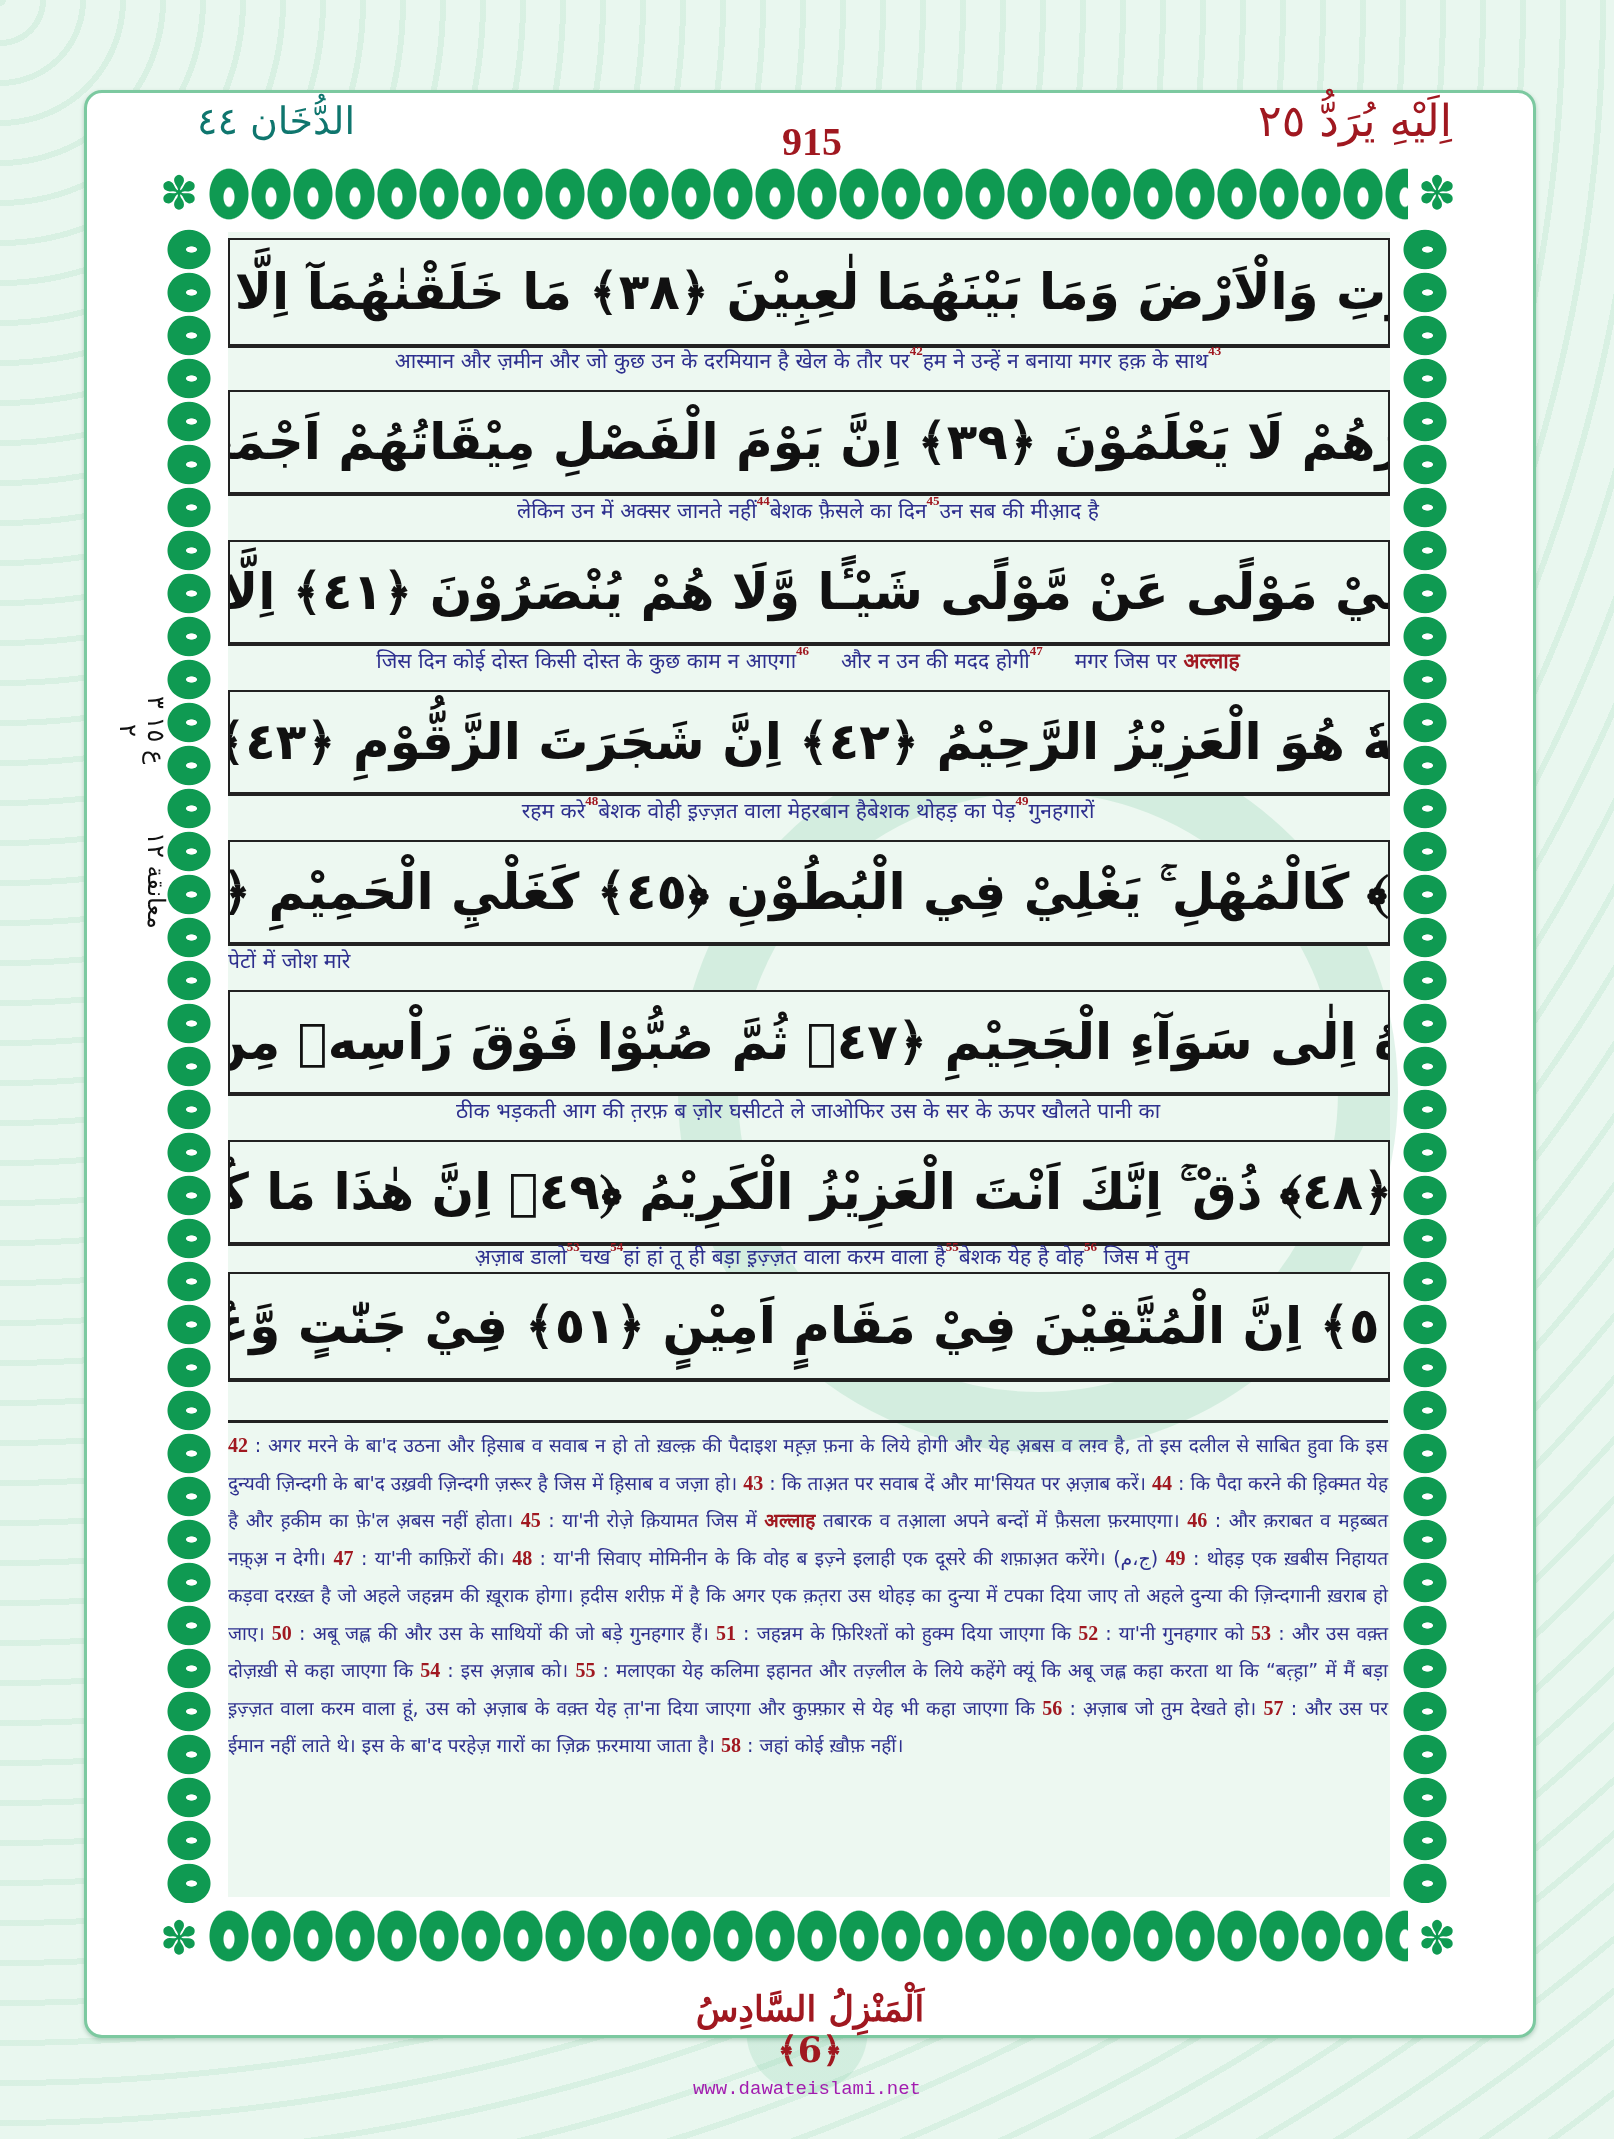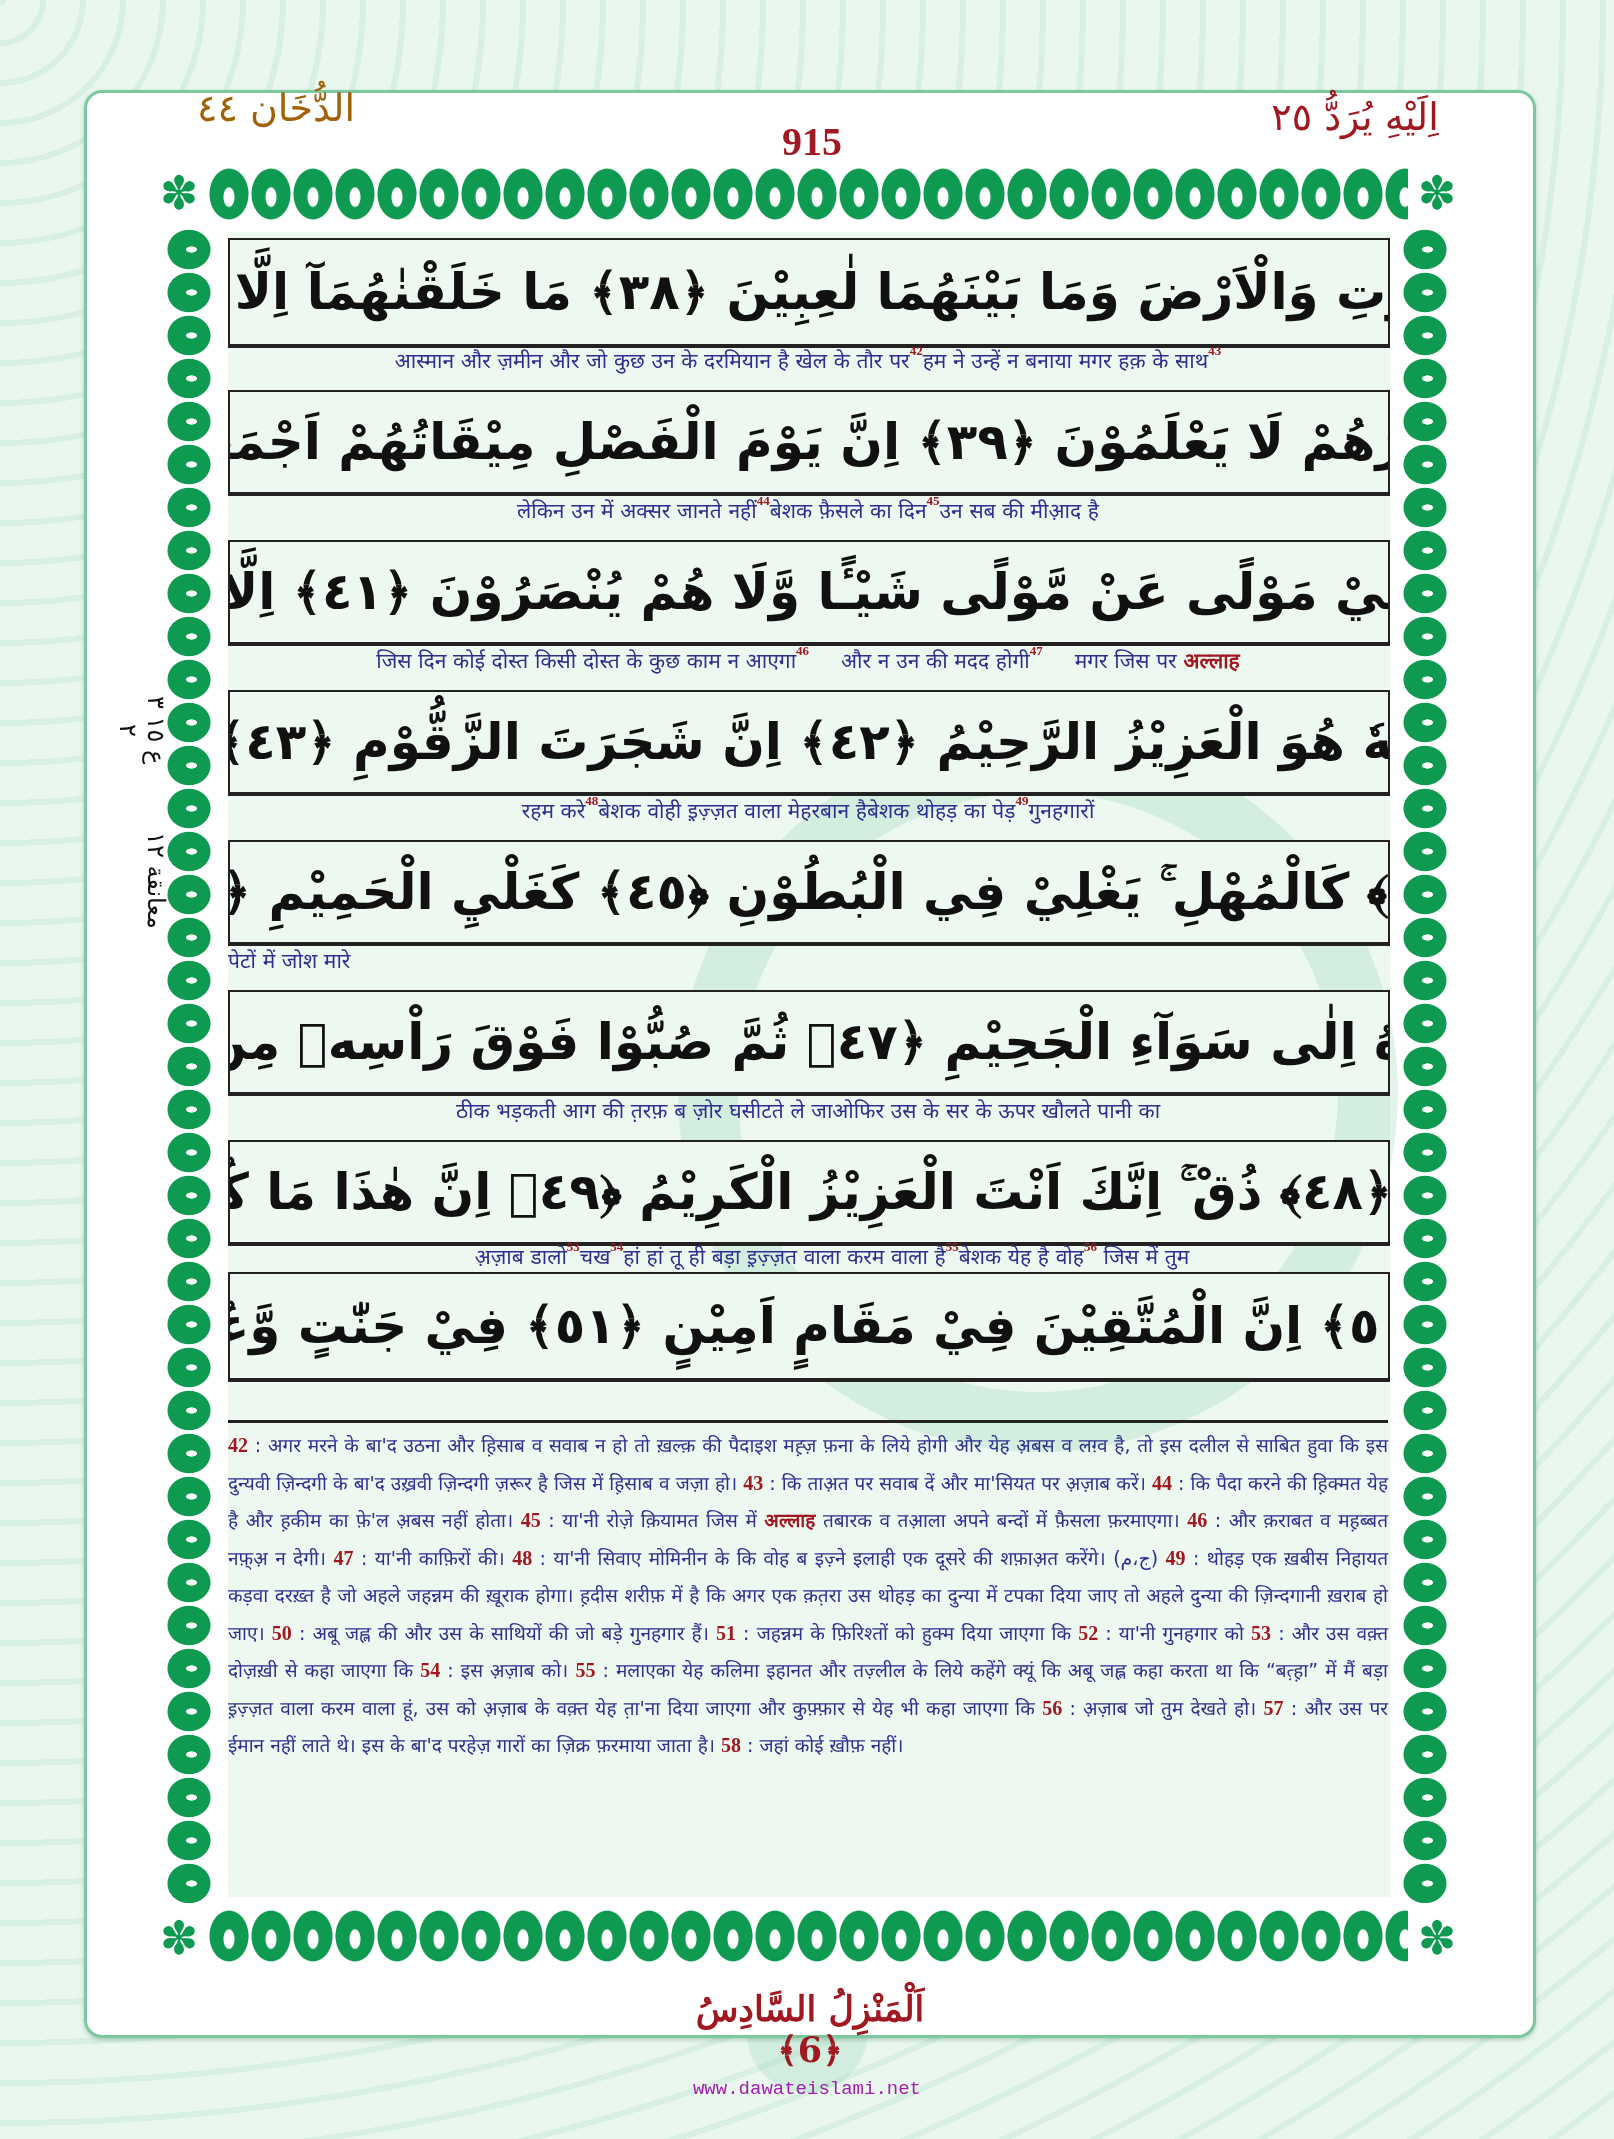--- a/index.html
+++ b/index.html
@@ -18,30 +18,30 @@
       radial-gradient(circle at 50% 95%, rgba(120,200,160,0.2) 0 60px, transparent 61px),
       repeating-radial-gradient(circle at 0 0, rgba(140,210,170,0.18) 0 6px, transparent 6px 40px),
       #e9f7ef;
   }
   .card {
     position:absolute; left:84px; top:90px; width:1446px; height:1942px;
     background:#ffffff; border:3px solid #7cc9a0; border-radius:18px;
     box-shadow:0 2px 4px rgba(0,80,40,0.25);
   }
   .hdr-surah {
-    position:absolute; left:186px; top:86px; width:180px; height:60px;
-    font-family:"DejaVu Serif", serif; font-size:38px; color:#a16207; direction:rtl; text-align:center;
+    position:absolute; left:186px; top:99px; width:180px; height:60px;
+    font-family:"DejaVu Serif", serif; font-size:38px; color:#0f766e; direction:rtl; text-align:center;
   }
   .hdr-page {
     position:absolute; left:757px; top:118px; width:110px; height:50px; text-align:center;
     font-family:"Liberation Serif", serif; font-weight:bold; font-size:40px; color:#a01820;
   }
   .hdr-para {
     position:absolute; left:1255px; top:95px; width:200px; height:60px;
-    font-family:"DejaVu Serif", serif; font-size:38px; color:#a01820; direction:rtl; text-align:center;
+    font-family:"DejaVu Serif", serif; font-size:44px; color:#a01820; direction:rtl; text-align:center;
   }
   
   .orn-h {
     position:absolute; height:62px;
     background:
       radial-gradient(ellipse 9px 16px at 50% 55%, #fff 0 5px, transparent 6px),
       radial-gradient(ellipse 20px 26px at 50% 50%, #0f9a52 0 19px, transparent 20px);
     background-size:42px 62px;
     background-repeat:repeat-x;
   }

